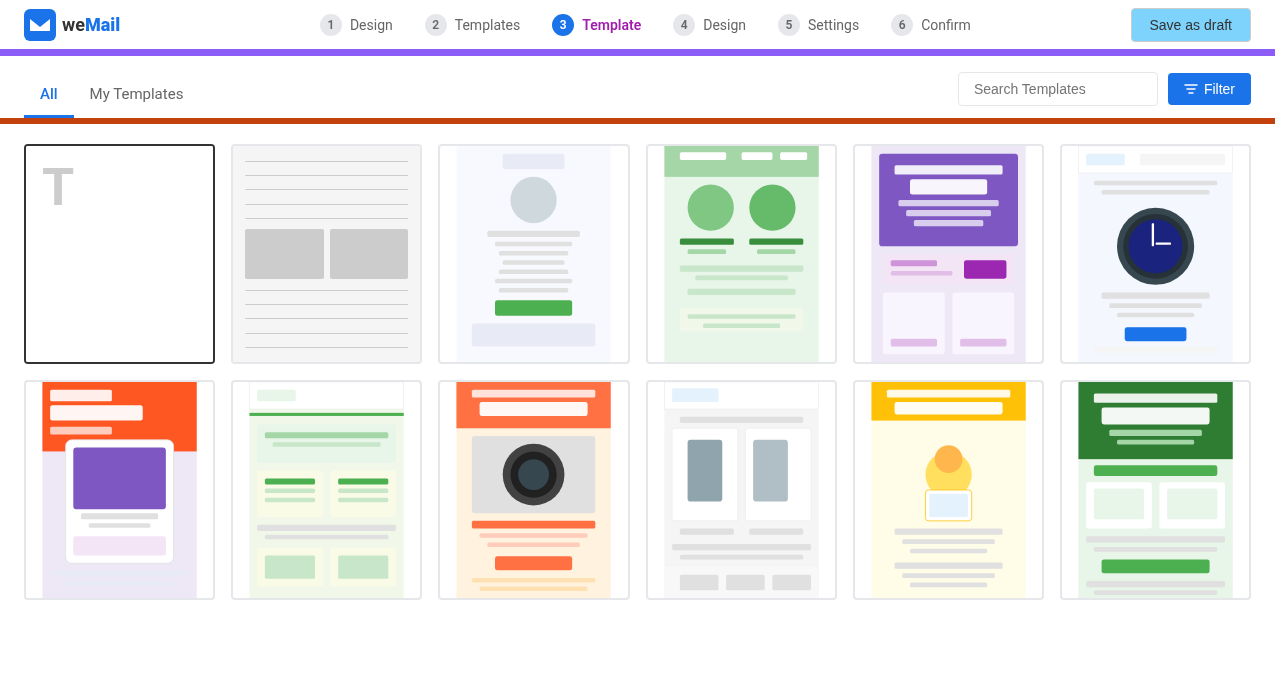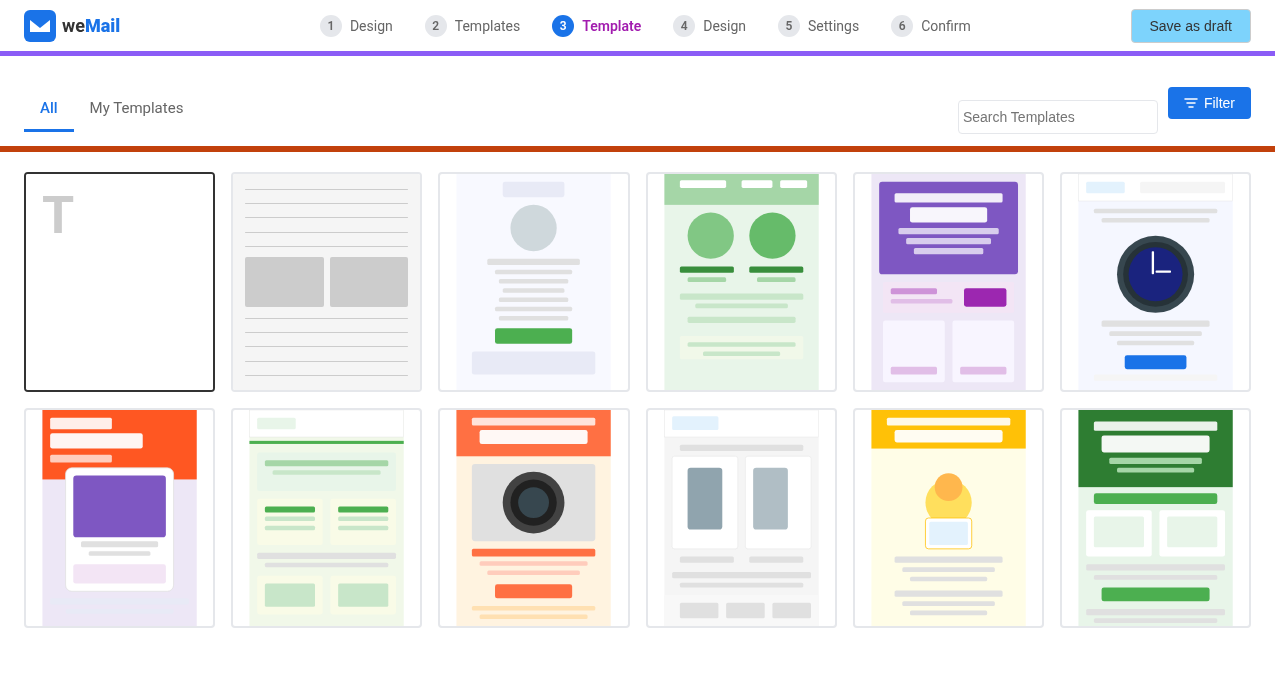--- a/index.html
+++ b/index.html
@@ -4,21 +4,21 @@
   <style>
     * { box-sizing: border-box; margin: 0; padding: 0; }
     body { font-family: -apple-system, BlinkMacSystemFont, 'Segoe UI', Roboto, sans-serif; background: #fff; color: #333; }
 
     
     .header {
       display: flex;
       align-items: center;
       padding: 0 24px;
       height: 56px;
-      border-bottom: 5px solid #8b5cf6;
+      border-bottom: 7px solid #8b5cf6;
       position: relative;
     }
     .logo {
       display: flex;
       align-items: center;
       gap: 6px;
       margin-right: 40px;
     }
     .logo-icon {
       width: 32px;
@@ -109,26 +109,25 @@
 
     .search-filter {
       display: flex;
       align-items: center;
       gap: 10px;
       padding-bottom: 12px;
     }
     .search-input {
       border: 1px solid #e5e7eb;
       border-radius: 4px;
-      padding: 8px 4px;
+      padding: 8px 15px;
       font-size: 14px;
       width: 200px;
       outline: none;
       color: #be185d;
-      margin-top: 28px;
     }
     .filter-btn {
       background: #1a73e8;
       color: #ffffff;
       border: none;
       border-radius: 4px;
       padding: 8px 16px;
       font-size: 14px;
       cursor: pointer;
       display: flex;

